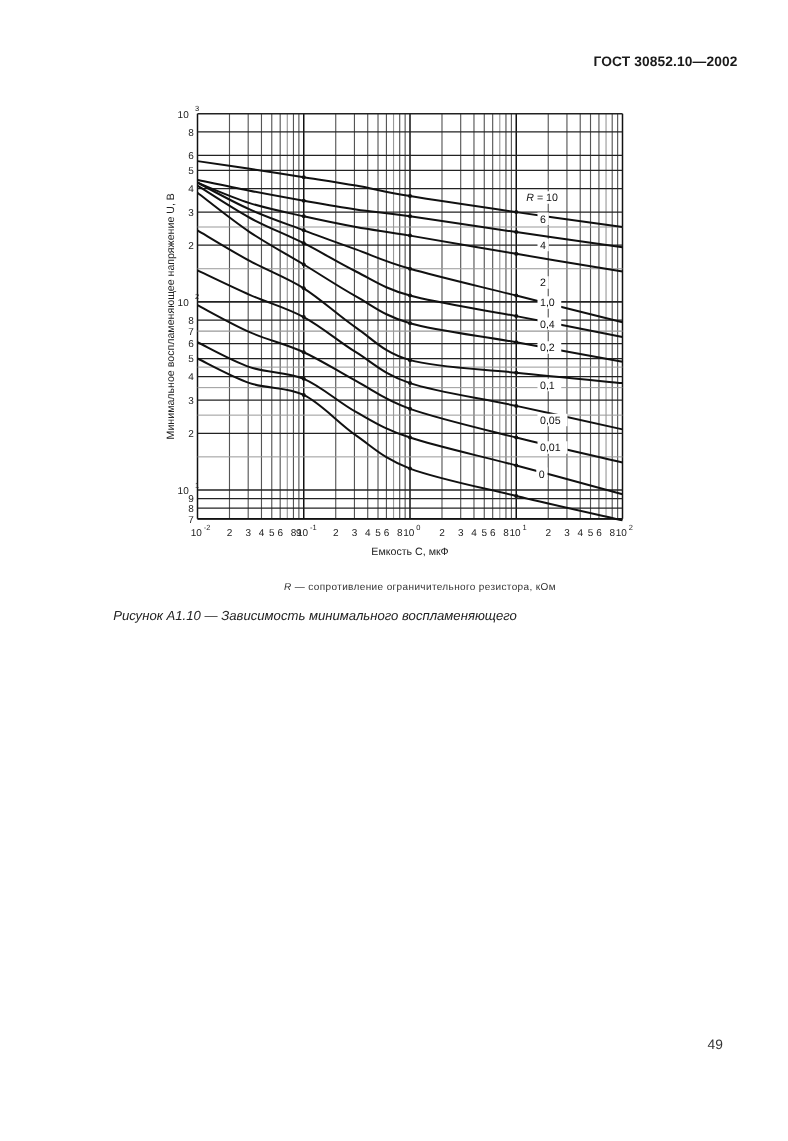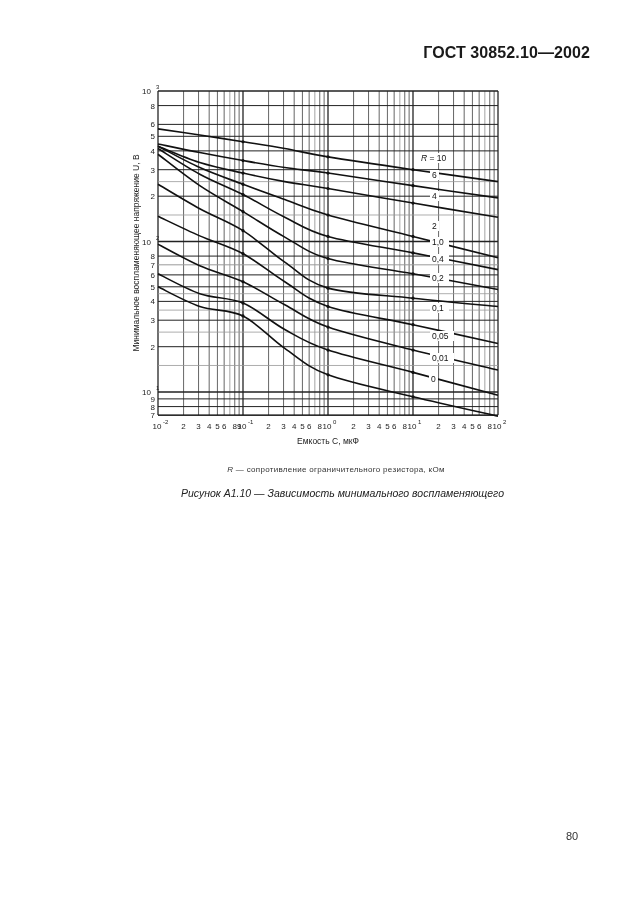--- a/index.html
+++ b/index.html
@@ -1,23 +1,23 @@
 <!DOCTYPE html>
 <html><head>
 <meta charset="utf-8">
 <style>
   html, body { margin: 0; padding: 0; background: #ffffff; }
   body { width: 630px; height: 913px; position: relative; overflow: hidden; font-family: "Liberation Sans", sans-serif; color: #1a1a1a; }
-  .header { position: absolute; top: 44px; right: 40px; font-size: 16px; font-weight: bold; letter-spacing: 0.1px; }
+  .header { position: absolute; top: 44px; right: 40px; font-size: 11px; font-weight: bold; letter-spacing: 0.1px; }
   .page-number { position: absolute; top: 830px; left: 566px; font-size: 11px; color: #333; }
   .figure { position: absolute; left: 0; top: 0; width: 630px; height: 460px; }
   svg text { font-family: "Liberation Sans", sans-serif; }
   .legend-note { position: absolute; top: 465px; left: 0; width: 630px; text-align: center; font-size: 8px; color: #333; letter-spacing: 0.3px; margin-left: 21px; }
   .legend-note i { font-style: italic; }
-  .caption { position: absolute; top: 487px; left: 0; width: 504px; text-align: right; font-size: 10.5px; font-style: italic; line-height: 13px; color: #222; }
+  .caption { position: absolute; top: 487px; left: 0; width: 504px; text-align: center; font-size: 10.5px; font-style: italic; line-height: 13px; color: #222; }
 </style>
 </head>
 <body>
 
 <div class="header">ГОСТ 30852.10—2002</div>
 
 <div class="figure">
   <svg id="chart" width="630" height="460">
       <g>
         <line x1="158" y1="91" x2="158" y2="415" stroke="#111" stroke-width="1.2"></line>
@@ -219,13 +219,13 @@
 </div>
 
 <div class="legend-note">
   <i>R</i><span> — сопротивление ограничительного резистора, кОм</span>
 </div>
 
 <div class="caption">
   <div>Рисунок А1.10 — Зависимость минимального воспламеняющего</div>
 </div>
 
-<div class="page-number">80</div>
+<div class="page-number">49</div>
 
 </body></html>

